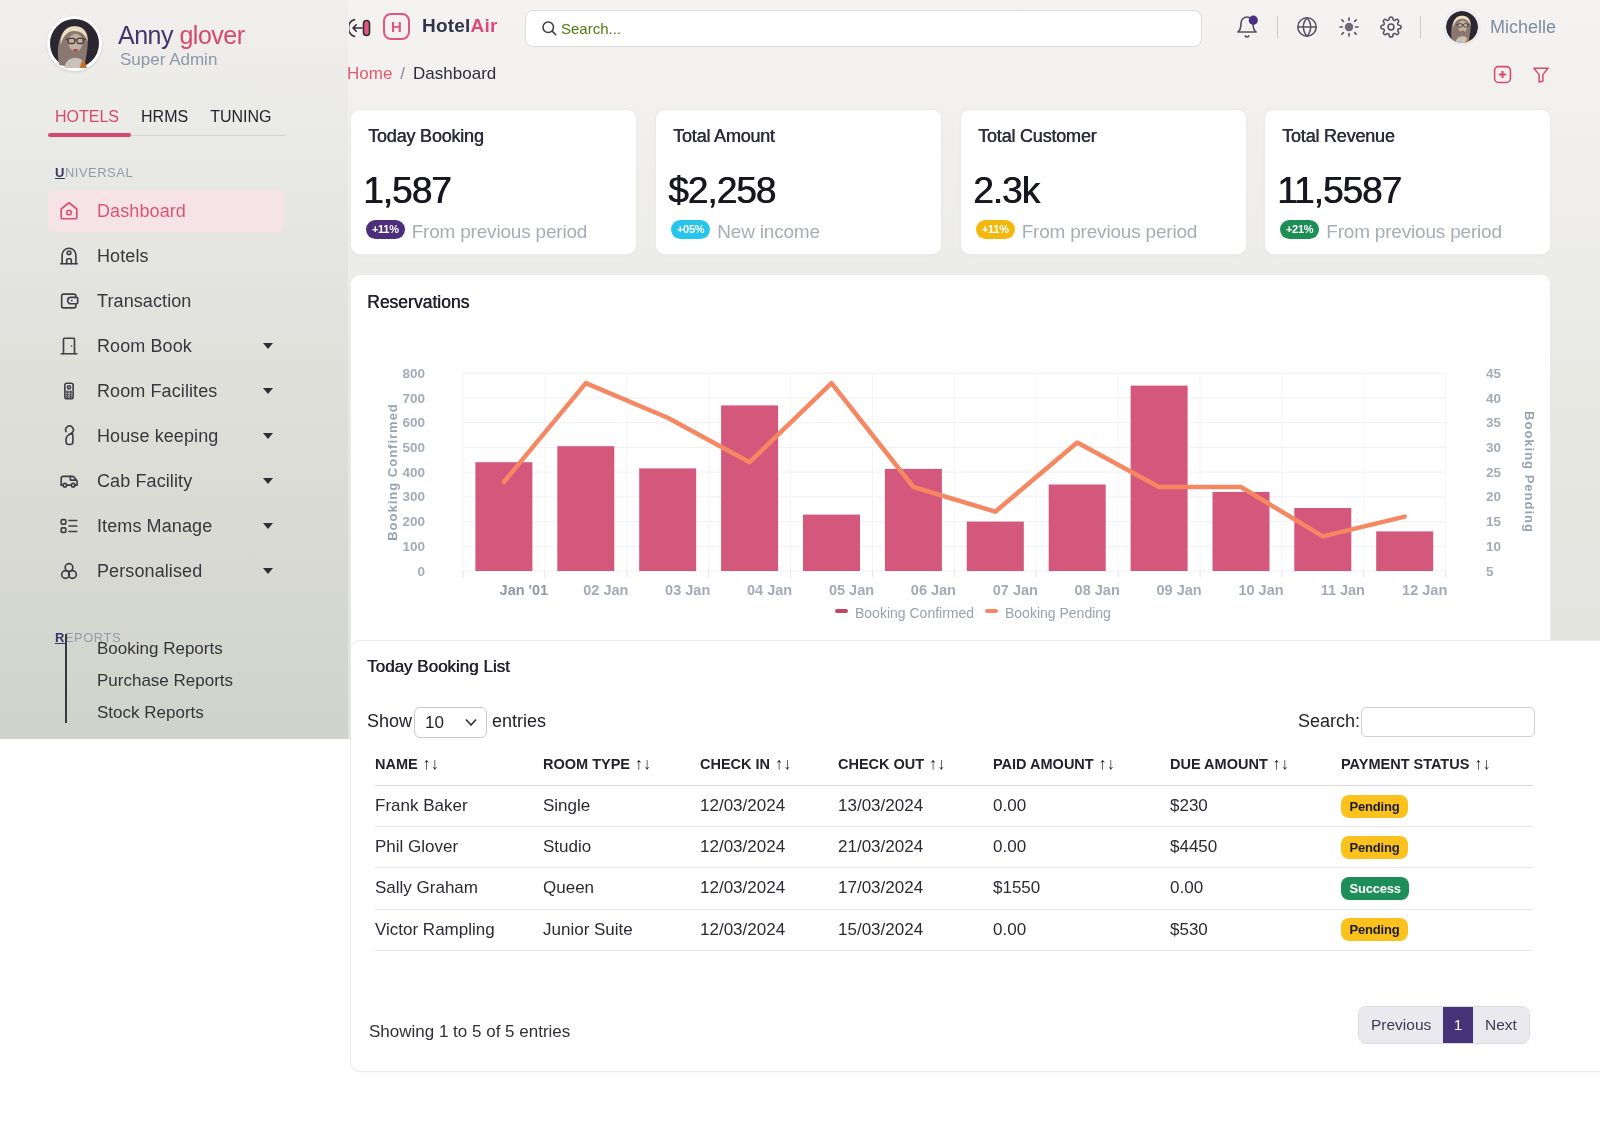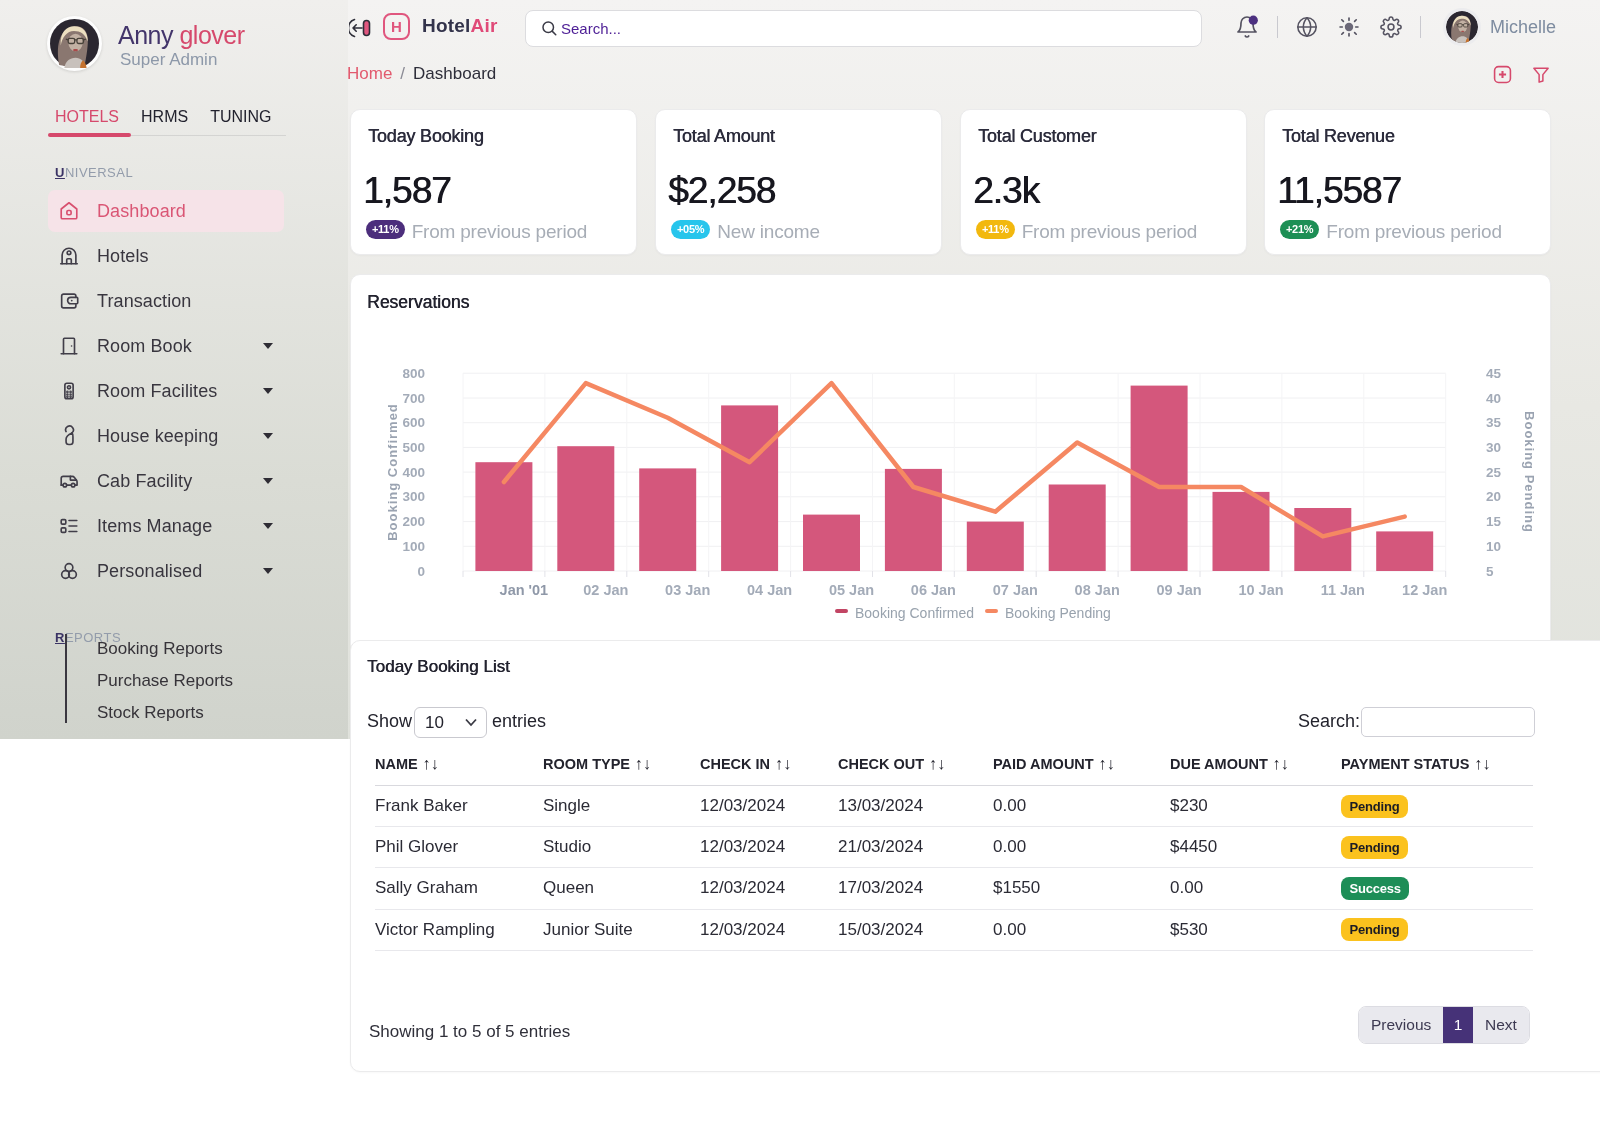--- a/index.html
+++ b/index.html
@@ -29,21 +29,21 @@
 .navitem.active .ntext { color:#da5675; }
 .navitem .caret { position:absolute; right:11px; width:0; height:0; border-left:5px solid transparent; border-right:5px solid transparent; border-top:6px solid #2e2c34; }
 .subnav { position:absolute; left:65px; width:2px; background:#3a3740; }
 .sublink { position:absolute; left:97px; font-size:17px; color:#363339; }
 
 
 .logotext { position:absolute; left:422px; top:15px; font-size:19px; font-weight:bold; color:#33334b; letter-spacing:0.2px; }
 .logotext .pk { color:#e04a78; }
 .hbox { position:absolute; left:383px; top:13px; width:27px; height:27px; border:2px solid #e0567e; border-radius:8px; color:#e0567e; font-size:15px; font-weight:bold; text-align:center; line-height:24px; }
 .search { position:absolute; left:525px; top:10px; width:677px; height:37px; background:#fff; border:1px solid #dcdcdf; border-radius:8px; }
-.search .ph { position:absolute; left:35px; top:9px; font-size:15px; color:#4c1d95; }
+.search .ph { position:absolute; left:35px; top:9px; font-size:15px; color:#4d7c0f; }
 .navdiv { position:absolute; top:16px; width:1px; height:22px; background:#c9c9cf; }
 .michelle { position:absolute; left:1490px; top:17px; font-size:18px; color:#7e8ca0; }
 
 
 .crumb { position:absolute; left:347px; top:64px; font-size:17px; color:#2e2e3a; }
 .crumb .home { color:#e25a6e; }
 .crumb .sep { color:#8b8b95; margin:0 8px; }
 
 
 .stat { position:absolute; top:109px; width:287px; height:146px; }

